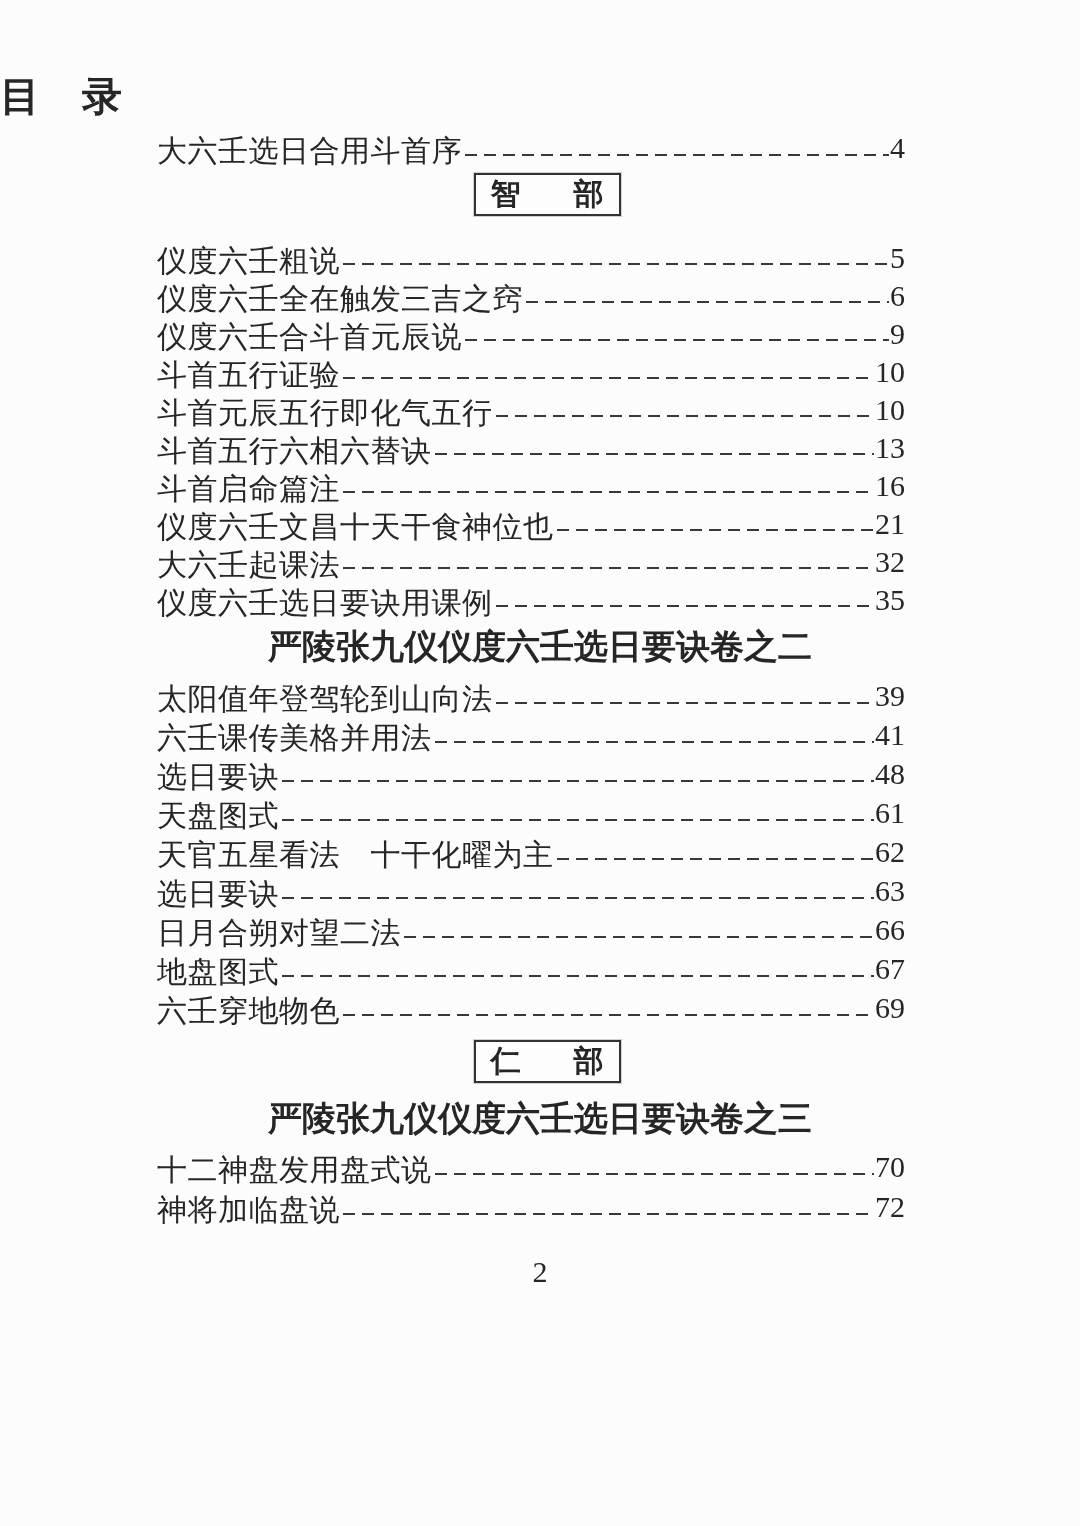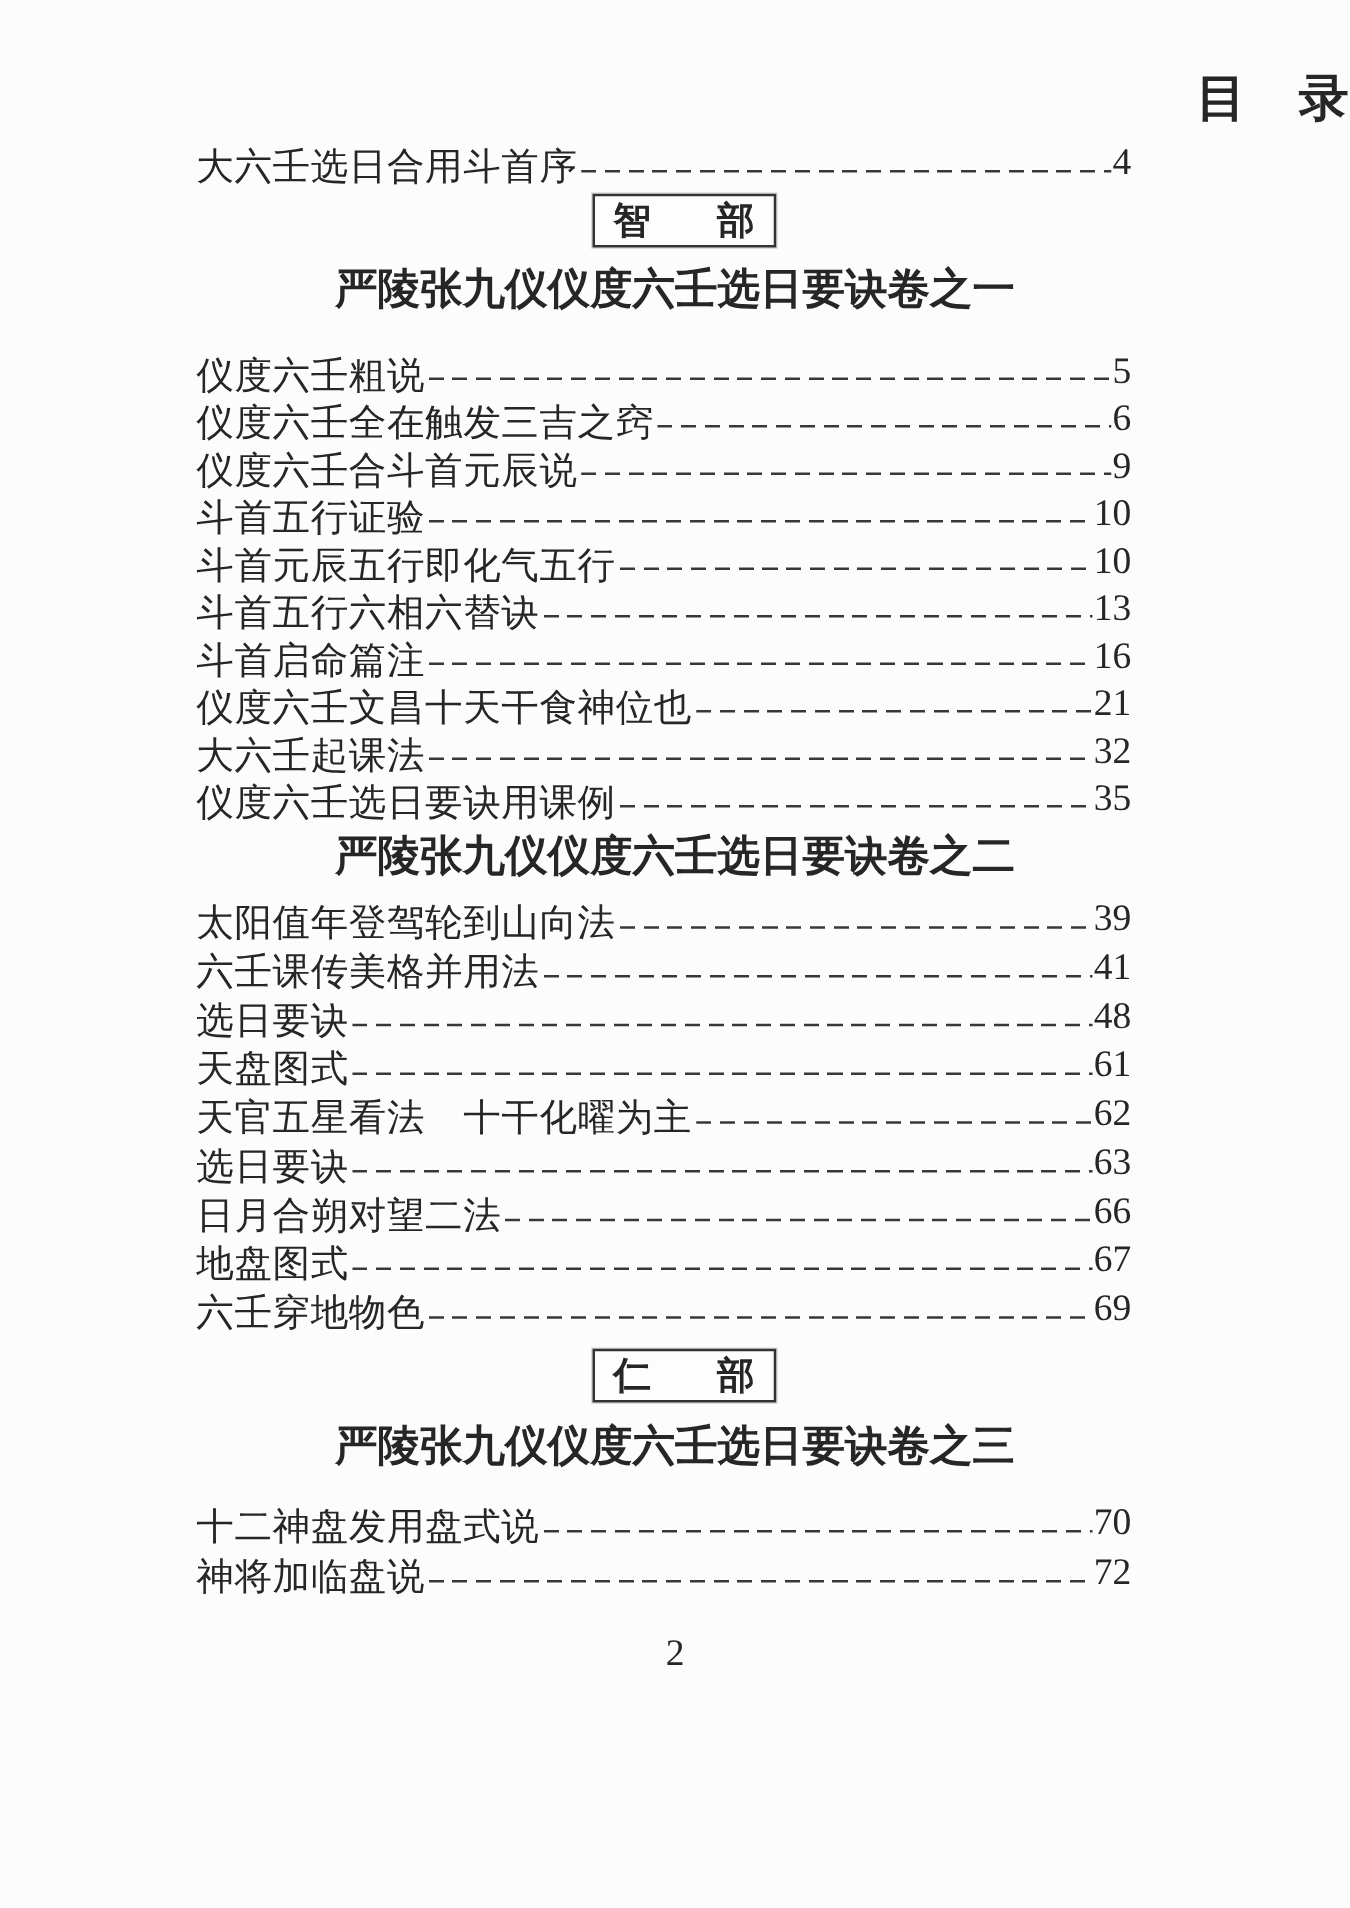--- a/index.html
+++ b/index.html
@@ -6,34 +6,34 @@
   html,body { width:1080px; height:1526px; }
   body {
     background:#fcfcfc;
     color:#262626;
     font-family:"Liberation Serif","DejaVu Serif",serif;
     overflow:hidden;
   }
   .page { position:relative; width:1080px; height:1526px; }
 
   .doc-title {
-    margin-top:58px;
-    text-align:right;
+    margin-top:76px;
+    text-align:left;
     font-size:40px;
     font-weight:700;
     line-height:42px;
     letter-spacing:1px;
     white-space:pre;
   }
 
   .list { margin-left:157px; margin-right:175px; }
   .list-front { margin-top:13px; }
   .list-s1 { margin-top:25px; }
   .list-s2 { margin-top:9px; }
-  .list-s3 { margin-top:20px; }
+  .list-s3 { margin-top:8px; }
 
   .row { display:flex; align-items:flex-start; }
   .list-front .row { height:40px; }
   .list-s1 .row { height:38px; }
   .list-s2 .row { height:39px; }
   .list-s3 .row { height:40px; }
 
   .t { font-size:30px; white-space:pre; letter-spacing:0.5px; }
   .pg { font-size:30px; letter-spacing:0; }
   .leader {
@@ -85,21 +85,20 @@
       <span class="leader"></span>
       <span class="pg">4</span>
     </div>
   </div>
 
   <div class="badge badge-zhi">
     <span>智</span>
     <span>部</span>
   </div>
 
-  <div class="sec sec-1">严陵张九仪仪度六壬选日要诀卷之一</div>
 
   <div class="list list-s1">
     <div class="row">
       <span class="t">仪度六壬粗说</span>
       <span class="leader"></span>
       <span class="pg">5</span>
     </div>
     <div class="row">
       <span class="t">仪度六壬全在触发三吉之窍</span>
       <span class="leader"></span>

